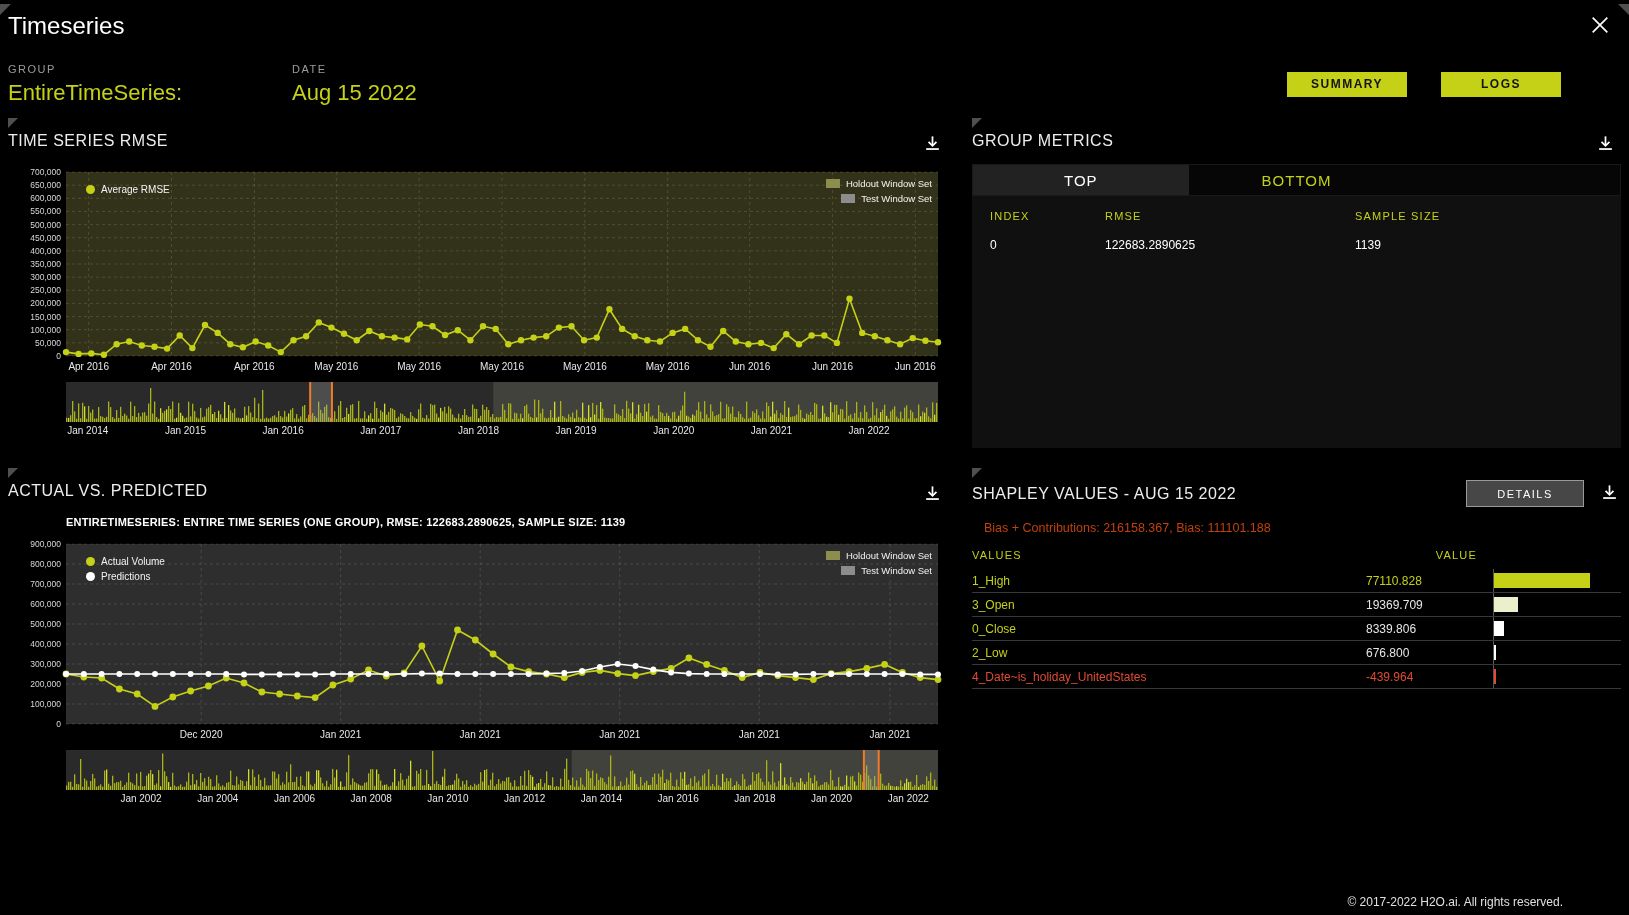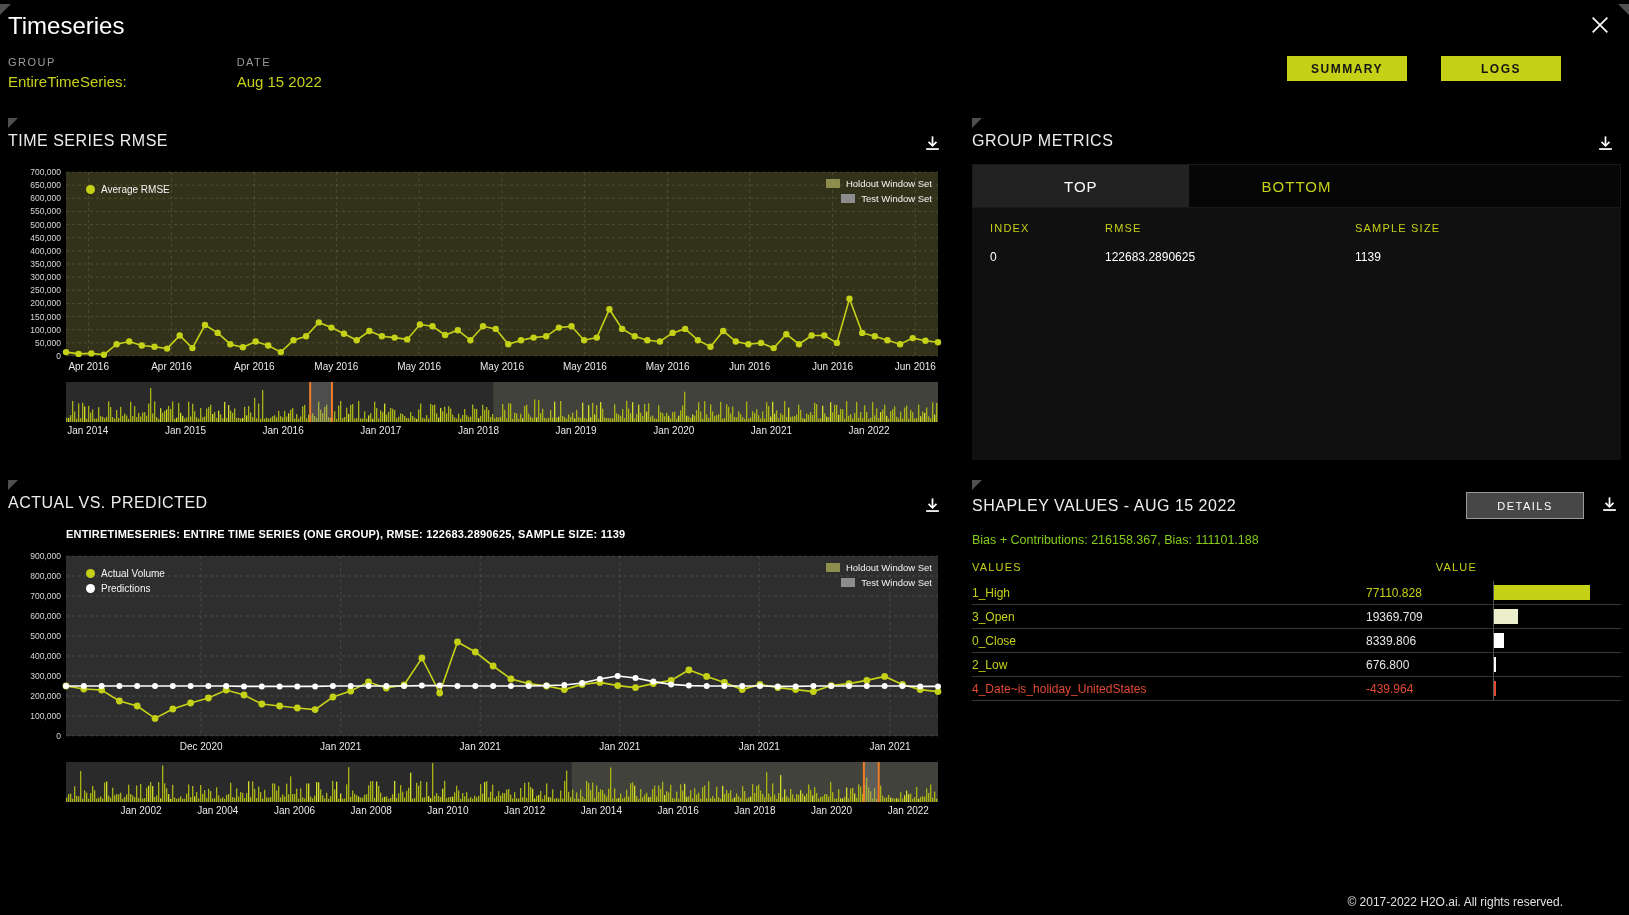--- a/index.html
+++ b/index.html
@@ -10,24 +10,24 @@
           clip-path:polygon(0 0,100% 0,0 100%)}
   .corner.tr{clip-path:polygon(0 0,100% 0,100% 100%)}
 
   
   .titlebar{display:flex;align-items:flex-start;justify-content:space-between;
             padding:12px 16px 0 8px;height:50px}
   .app-title{font-size:24px;color:#fff;font-weight:400}
   .close-btn{background:none;border:none;cursor:pointer;padding:2px}
 
   
-  .header-row{display:flex;align-items:flex-start;padding:6px 68px 0 8px;height:62px}
+  .header-row{display:flex;align-items:center;padding:6px 68px 0 8px;height:62px}
   .kv{margin-right:110px}
   .kv .klabel{font-size:11px;letter-spacing:1.5px;color:#9b9b9b}
-  .kv .kvalue{font-size:15px;color:var(--accent);margin-top:5px}
+  .kv .kvalue{font-size:22px;color:var(--accent);margin-top:5px}
   .hbtns{margin-left:auto;display:flex;gap:34px}
   .hbtn{width:120px;height:25px;background:var(--accent);color:#141414;border:none;
         font-family:"Liberation Sans",sans-serif;font-weight:bold;font-size:12px;
         letter-spacing:1.5px;cursor:pointer}
 
   
   .main-grid{display:grid;grid-template-columns:940px 649px;column-gap:24px;
              row-gap:20px;padding:6px 8px 0 8px}
   .panel{position:relative}
   .panel::before{content:"";position:absolute;top:0;left:0;width:10px;height:10px;
@@ -50,34 +50,34 @@
   .legend-right .row{display:flex;align-items:center;gap:6px}
   .swatch{width:14px;height:9px;display:inline-block}
   .swatch.holdout{background:#8d8d4e}
   .swatch.test{background:#8c8c8c}
   .avp-subtitle{font-size:11px;font-weight:bold;color:#fff;letter-spacing:.2px;
                 padding:2px 0 8px 58px}
 
   
   .tabs{display:grid;grid-template-columns:1fr 1fr 1fr;background:#060606;
         border:1px solid #191919}
-  .tab{height:42px;display:flex;align-items:center;justify-content:center;
+  .tab{height:30px;display:flex;align-items:center;justify-content:center;
        font-size:15px;letter-spacing:1px;color:var(--accent);cursor:pointer}
   .tab.active{background:#222;color:#fff}
   .metrics-body{background:#101010;min-height:252px;padding:14px 0 0 18px}
   .metrics-grid{display:grid;grid-template-columns:115px 250px 1fr;row-gap:16px}
   .metrics-col{color:var(--accent);font-size:11px;letter-spacing:1.2px}
   .metrics-val{font-size:12px;color:#fff}
 
   
   .shap-headrow{display:flex;align-items:center;gap:14px;padding:12px 0 4px 0}
   .details-btn{margin-left:auto;width:118px;height:27px;background:#474747;
                border:1px solid #9a9a9a;color:#fff;font-size:11px;letter-spacing:1.5px;
                font-family:"Liberation Sans",sans-serif;cursor:pointer}
-  .bias-line{font-size:12.5px;color:#84cc16;margin:10px 0 14px}
+  .bias-line{font-size:12.5px;color:#c2410c;margin:10px 12px 14px}
   .shap-cols{display:grid;grid-template-columns:1fr 115px 140px;font-size:11px;
              letter-spacing:1.2px;color:var(--accent);padding-bottom:8px}
   .shap-cols .vcol{text-align:right;padding-right:4px}
   .shap-row{display:grid;grid-template-columns:1fr 115px 140px;align-items:center;
             height:24px;border-bottom:1px solid #383838;font-size:12px}
   .shap-feature{color:var(--accent)}
   .shap-value{text-align:left;padding-right:4px;color:#e6e6e6}
   .shap-bar-cell{height:100%;position:relative;margin-left:12px;border-left:1px solid #565656}
   .shap-bar{position:absolute;top:4px;left:0;height:15px;background:var(--accent)}
 

